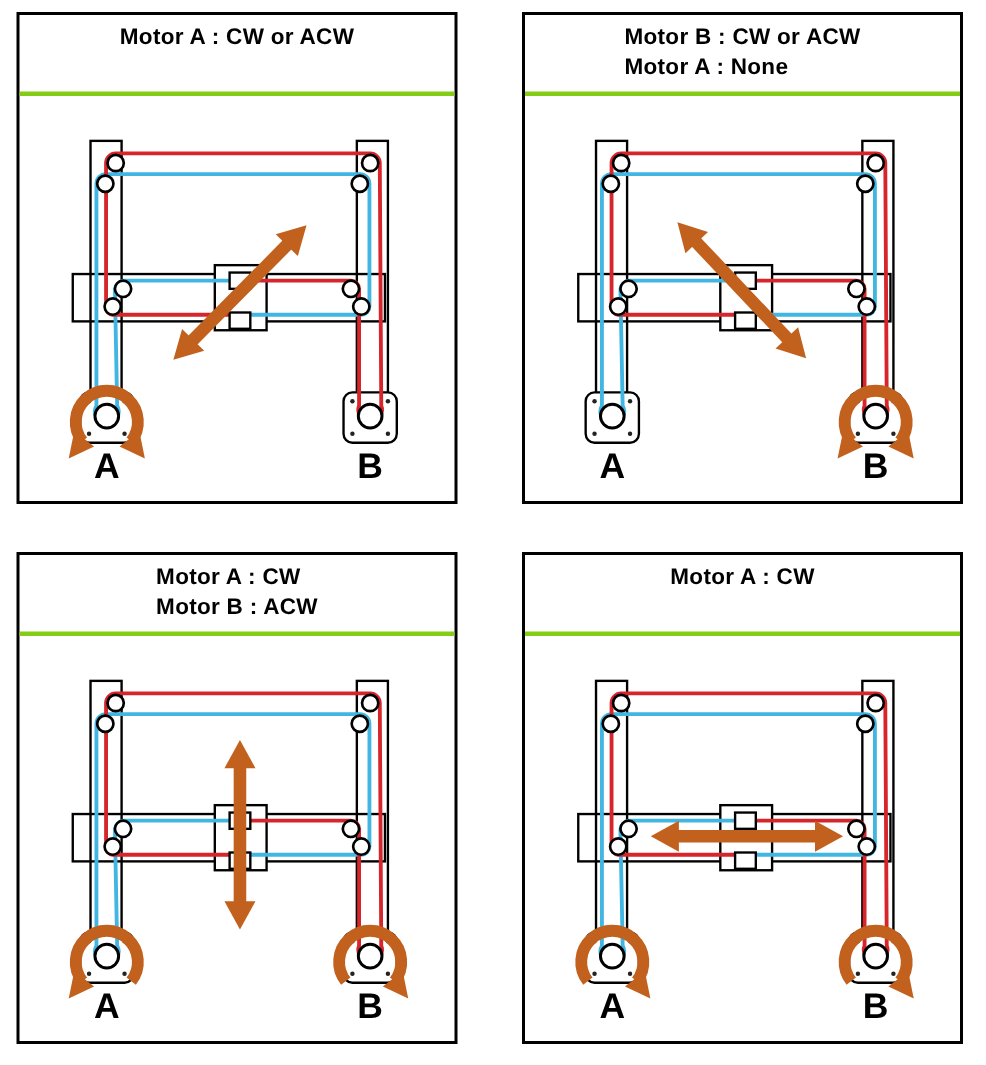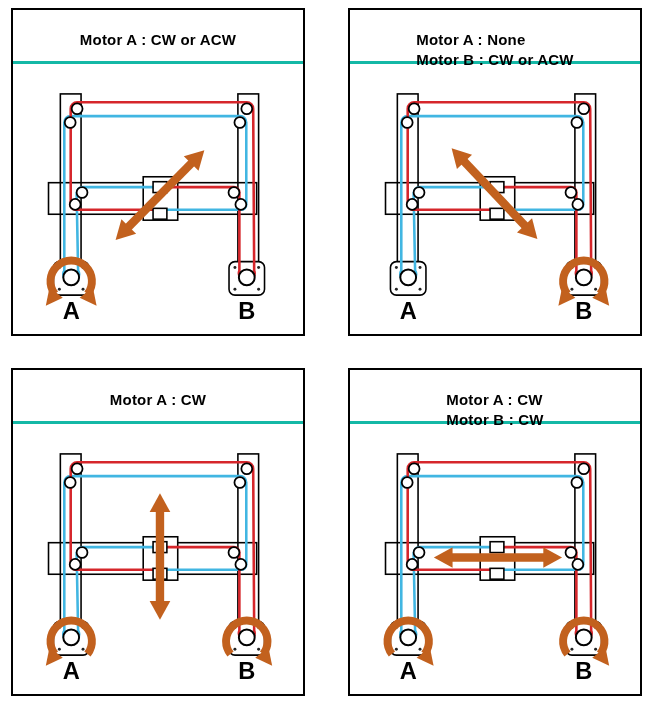--- a/index.html
+++ b/index.html
@@ -5,22 +5,22 @@
   html,body{margin:0;padding:0;background:#ffffff;}
   #canvas{
     position:relative;width:657px;height:710px;background:#ffffff;
     font-family:"Liberation Sans",sans-serif;overflow:hidden;
   }
   .panel{
     position:absolute;width:294px;height:328px;
     border:2px solid #000;background:#fff;box-sizing:border-box;
   }
   .panel-title{
-    height:54px;border-bottom:3px solid #14b8a6;box-sizing:border-box;
-    padding-top:20px;
+    height:54px;border-bottom:3px solid #84cc16;box-sizing:border-box;
+    padding-top:5px;
   }
   .panel-title .tblock{
     width:fit-content;margin:0 auto;text-align:left;
     font-weight:bold;font-size:15px;line-height:20px;color:#000;
     letter-spacing:.2px;
   }
   .diagram{position:relative;width:100%;height:267px;}
   .diagram svg{display:block;margin:0 auto;}
 </style>
 </head>
@@ -76,22 +76,22 @@
           </g>
           <text x="59" y="258" text-anchor="middle" font-size="24" font-weight="bold" font-family="&quot;Liberation Sans&quot;,sans-serif" fill="#000">A</text>
           <text x="237" y="258" text-anchor="middle" font-size="24" font-weight="bold" font-family="&quot;Liberation Sans&quot;,sans-serif" fill="#000">B</text>
         </svg>
     </div>
   </div>
 
   <div class="panel" style="left:348px;top:8px;">
     <div class="panel-title">
       <div class="tblock">
+        <div>Motor B : CW or ACW</div>
         <div>Motor A : None</div>
-        <div>Motor B : CW or ACW</div>
       </div>
     </div>
     <div class="diagram">
       <svg width="290" height="265" viewBox="0 0 294 268">
           <rect x="48" y="30" width="21" height="172" fill="#fff" stroke="#000000" stroke-width="1.6"></rect>
           <rect x="228" y="30" width="21" height="172" fill="#fff" stroke="#000000" stroke-width="1.6"></rect>
           <rect x="36" y="120" width="211" height="32" fill="none" stroke="#000000" stroke-width="1.6"></rect>
           <rect x="132" y="114" width="35" height="44" fill="#fff" stroke="#000000" stroke-width="1.6"></rect>
           <rect x="41" y="200" width="36" height="34" rx="6" fill="#fff" stroke="#000000" stroke-width="1.6"></rect>
           <rect x="219" y="200" width="36" height="34" rx="6" fill="#fff" stroke="#000000" stroke-width="1.6"></rect>
@@ -130,20 +130,21 @@
           <text x="59" y="258" text-anchor="middle" font-size="24" font-weight="bold" font-family="&quot;Liberation Sans&quot;,sans-serif" fill="#000">A</text>
           <text x="237" y="258" text-anchor="middle" font-size="24" font-weight="bold" font-family="&quot;Liberation Sans&quot;,sans-serif" fill="#000">B</text>
         </svg>
     </div>
   </div>
 
   <div class="panel" style="left:11px;top:368px;">
     <div class="panel-title">
       <div class="tblock">
         <div>Motor A : CW</div>
+        <div>Motor B : ACW</div>
       </div>
     </div>
     <div class="diagram">
       <svg width="290" height="265" viewBox="0 0 294 268">
           <rect x="48" y="30" width="21" height="172" fill="#fff" stroke="#000000" stroke-width="1.6"></rect>
           <rect x="228" y="30" width="21" height="172" fill="#fff" stroke="#000000" stroke-width="1.6"></rect>
           <rect x="36" y="120" width="211" height="32" fill="none" stroke="#000000" stroke-width="1.6"></rect>
           <rect x="132" y="114" width="35" height="44" fill="#fff" stroke="#000000" stroke-width="1.6"></rect>
           <rect x="41" y="200" width="36" height="34" rx="6" fill="#fff" stroke="#000000" stroke-width="1.6"></rect>
           <rect x="219" y="200" width="36" height="34" rx="6" fill="#fff" stroke="#000000" stroke-width="1.6"></rect>
@@ -185,21 +186,20 @@
           <text x="59" y="258" text-anchor="middle" font-size="24" font-weight="bold" font-family="&quot;Liberation Sans&quot;,sans-serif" fill="#000">A</text>
           <text x="237" y="258" text-anchor="middle" font-size="24" font-weight="bold" font-family="&quot;Liberation Sans&quot;,sans-serif" fill="#000">B</text>
         </svg>
     </div>
   </div>
 
   <div class="panel" style="left:348px;top:368px;">
     <div class="panel-title">
       <div class="tblock">
         <div>Motor A : CW</div>
-        <div>Motor B : CW</div>
       </div>
     </div>
     <div class="diagram">
       <svg width="290" height="265" viewBox="0 0 294 268">
           <rect x="48" y="30" width="21" height="172" fill="#fff" stroke="#000000" stroke-width="1.6"></rect>
           <rect x="228" y="30" width="21" height="172" fill="#fff" stroke="#000000" stroke-width="1.6"></rect>
           <rect x="36" y="120" width="211" height="32" fill="none" stroke="#000000" stroke-width="1.6"></rect>
           <rect x="132" y="114" width="35" height="44" fill="#fff" stroke="#000000" stroke-width="1.6"></rect>
           <rect x="41" y="200" width="36" height="34" rx="6" fill="#fff" stroke="#000000" stroke-width="1.6"></rect>
           <rect x="219" y="200" width="36" height="34" rx="6" fill="#fff" stroke="#000000" stroke-width="1.6"></rect>

